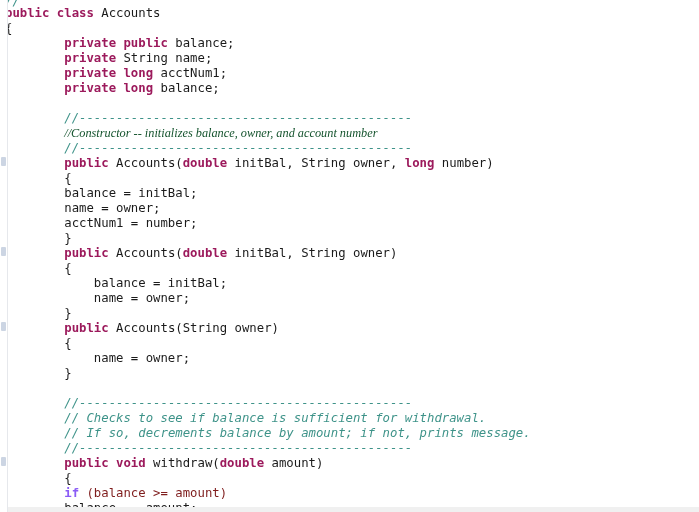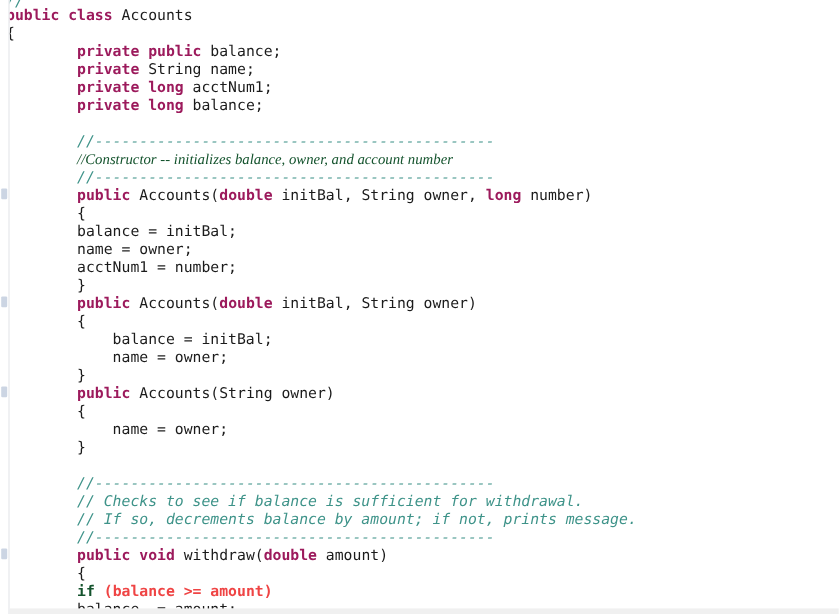--- a/index.html
+++ b/index.html
@@ -125,19 +125,19 @@
       <div class="code-line" style="top: 336px;"><span class="tok-txt" style="color: rgb(27, 27, 27);">        {</span></div>
       <div class="code-line" style="top: 351px;"><span class="tok-txt" style="color: rgb(27, 27, 27);">            name = owner;</span></div>
       <div class="code-line" style="top: 366px;"><span class="tok-txt" style="color: rgb(27, 27, 27);">        }</span></div>
       <div class="code-line" style="top: 381px;"></div>
       <div class="code-line" style="top: 396px;"><span class="tok-txt" style="color: rgb(27, 27, 27);">        </span><span class="tok-cmt" style="color: rgb(62, 147, 137);">//---------------------------------------------</span></div>
       <div class="code-line" style="top: 411px;"><span class="tok-txt" style="color: rgb(27, 27, 27);">        </span><span class="tok-cmt" style="color: rgb(62, 147, 137);">// Checks to see if balance is sufficient for withdrawal.</span></div>
       <div class="code-line" style="top: 426px;"><span class="tok-txt" style="color: rgb(27, 27, 27);">        </span><span class="tok-cmt" style="color: rgb(62, 147, 137);">// If so, decrements balance by amount; if not, prints message.</span></div>
       <div class="code-line" style="top: 441px;"><span class="tok-txt" style="color: rgb(27, 27, 27);">        </span><span class="tok-cmt" style="color: rgb(62, 147, 137);">//---------------------------------------------</span></div>
       <div class="code-line" style="top: 456px;"><span class="tok-txt" style="color: rgb(27, 27, 27);">        </span><span class="tok-kw" style="color: rgb(156, 26, 92);">public void </span><span class="tok-txt" style="color: rgb(27, 27, 27);">withdraw(</span><span class="tok-kw" style="color: rgb(156, 26, 92);">double </span><span class="tok-txt" style="color: rgb(27, 27, 27);">amount)</span></div>
       <div class="code-line" style="top: 471px;"><span class="tok-txt" style="color: rgb(27, 27, 27);">        {</span></div>
-      <div class="code-line" style="top: 486px;"><span class="tok-txt" style="color: rgb(27, 27, 27);">        </span><span class="tok-kw" style="color: #14532d; margin-top: 24px;">if </span><span class="tok-txt" style="color: #ef4444; font-weight: bold;">(balance &gt;= amount)</span></div>
+      <div class="code-line" style="top: 486px;"><span class="tok-txt" style="color: rgb(27, 27, 27);">        </span><span class="tok-kw" style="color: #8b5cf6; margin-top: 24px;">if </span><span class="tok-txt" style="color: #7f1d1d;">(balance &gt;= amount)</span></div>
       <div class="code-line" style="top: 501px;"><span class="tok-txt" style="color: rgb(27, 27, 27);">        balance -= amount;</span></div>
     </div>
 
   <div id="bottom-clip"></div>
 
 </div>
 
 </body></html>

